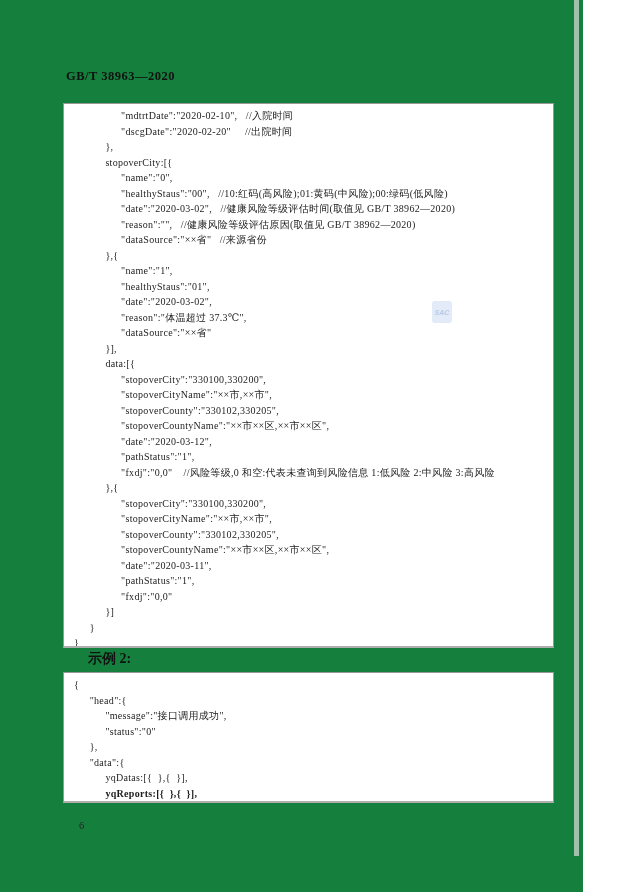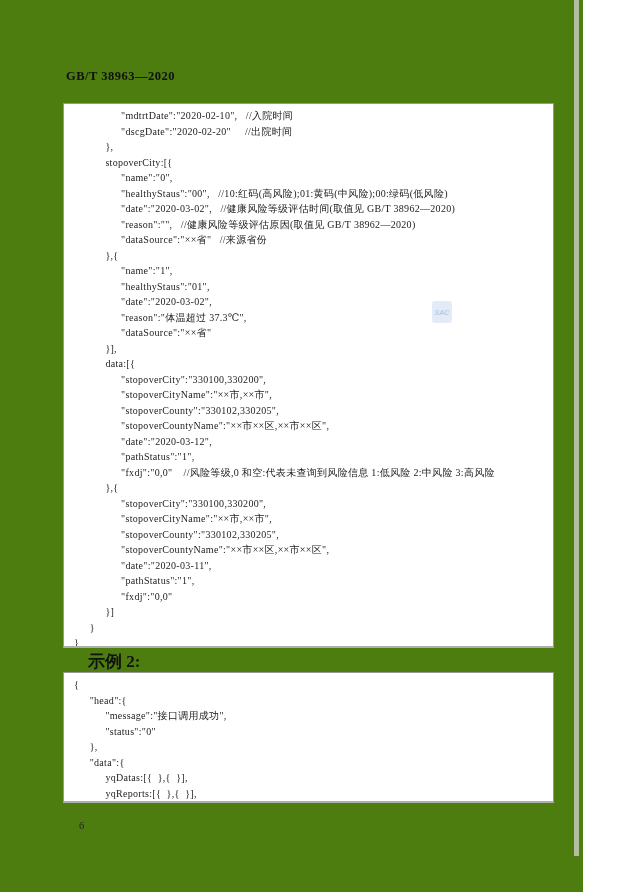--- a/index.html
+++ b/index.html
@@ -1,20 +1,20 @@
 <!DOCTYPE html>
 <html><head>
 <meta charset="utf-8">
 <style>
   html,body { margin:0; padding:0; background:#ffffff; }
   .page {
     position: relative;
     width: 583px;
     height: 892px;
-    background: #4d7c0f;
+    background: #15803d;
     overflow: hidden;
     font-family: "Liberation Serif", "DejaVu Serif", serif;
     color: #1c1c1c;
   }
   .doc-header {
     position: absolute;
     left: 66px;
     top: 69px;
     font-size: 12.5px;
     font-weight: bold;
@@ -38,21 +38,21 @@
     font-size: 10px;
     line-height: 15.5px;
     white-space: pre;
     letter-spacing: 0.3px;
     color: #1c1c1c;
   }
   .example-label {
     position: absolute;
     left: 88px;
     top: 650px;
-    font-size: 17px;
+    font-size: 14px;
     font-weight: bold;
     color: #111;
   }
   .page-number {
     position: absolute;
     left: 79px;
     top: 820px;
     font-size: 10.5px;
     color: #222;
   }
@@ -133,20 +133,20 @@
   <div class="example-label">示例 2:</div>
 
   <div class="code-block code-block-2">
       <div class="code-line" style="padding-left: 10px;">{</div>
       <div class="code-line" style="padding-left: 25.7px;">"head":{</div>
       <div class="code-line" style="padding-left: 41.4px;">"message":"接口调用成功",</div>
       <div class="code-line" style="padding-left: 41.4px;">"status":"0"</div>
       <div class="code-line" style="padding-left: 25.7px;">},</div>
       <div class="code-line" style="padding-left: 25.7px;">"data":{</div>
       <div class="code-line" style="padding-left: 41.4px;">yqDatas:[{  },{  }],</div>
-      <div class="code-line" style="padding-left: 41.4px;">yqReports:[{  },{  }],</div>
+      <div class="code-line" style="padding-left: 41.4px; font-weight: bold;">yqReports:[{  },{  }],</div>
     </div>
 
   <div class="page-number">6</div>
 
   <div class="edge-shadow"></div>
 
 </div>
 
 </body></html>

